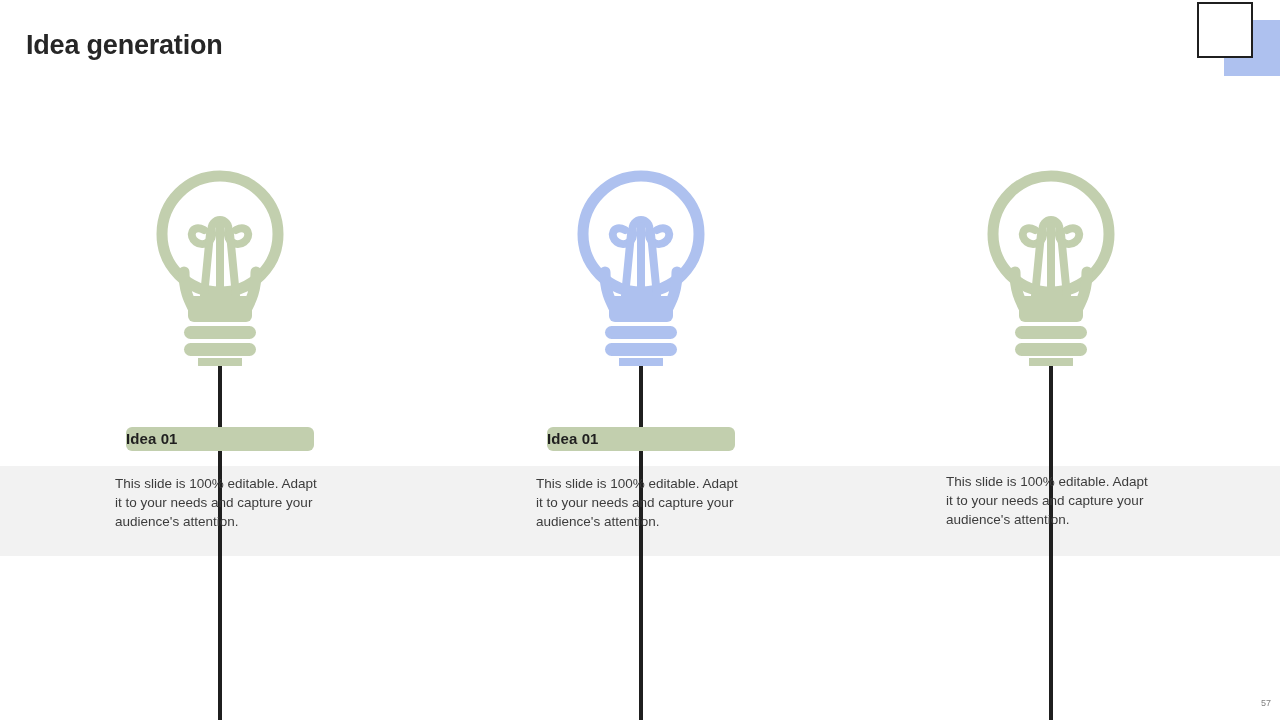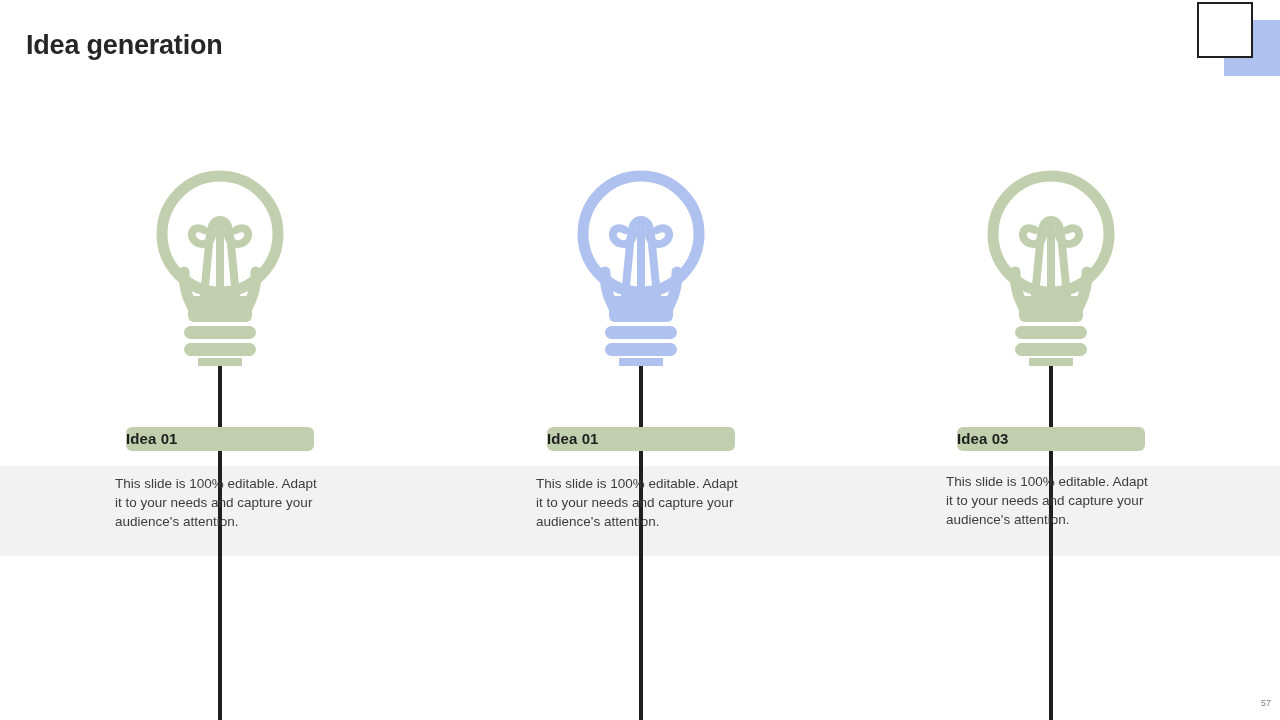--- a/index.html
+++ b/index.html
@@ -205,19 +205,18 @@
           <path d="M56 66 L50 128" stroke="#c2cfae" stroke-width="8" stroke-linecap="round"></path>
           <path d="M76 66 L82 128" stroke="#c2cfae" stroke-width="8" stroke-linecap="round"></path>
           <path d="M66 58 L66 128" stroke="#c2cfae" stroke-width="8" stroke-linecap="round"></path>
           <rect x="34" y="128" width="64" height="26" rx="6" fill="#c2cfae"></rect>
           <rect x="30" y="158" width="72" height="13" rx="6.5" fill="#c2cfae"></rect>
           <rect x="30" y="175" width="72" height="13" rx="6.5" fill="#c2cfae"></rect>
           <path d="M44 190 L88 190 L88 196 C88 206, 80 212, 66 212 C52 212, 44 206, 44 196 Z" fill="#c2cfae"></path>
         </g>
       </svg>
     </div>
-    <div class="idea-label">Idea 03</div>
     <div class="body-text raised">This slide is 100% editable. Adapt it to your needs and capture your audience's attention.</div>
   </div>
 
   <div id="page-number">57</div>
 
 </div>
 
 </body></html>

